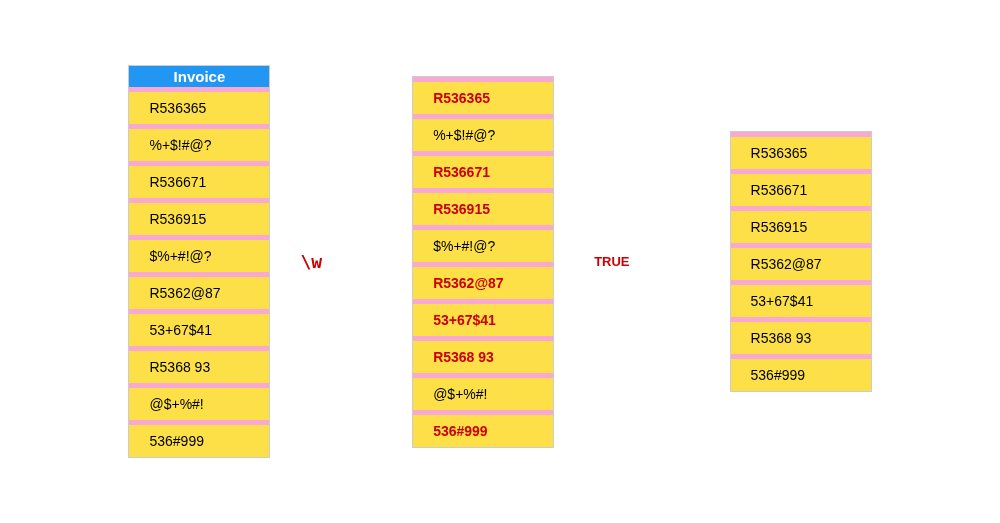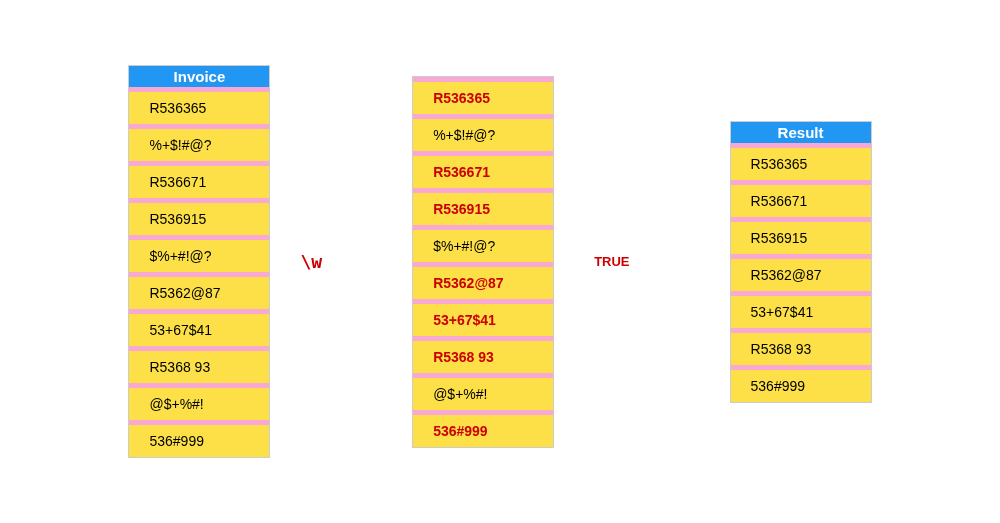--- a/index.html
+++ b/index.html
@@ -97,21 +97,20 @@
         <div class="table-row red">53+67$41</div>
         <div class="table-row red">R5368 93</div>
         <div class="table-row">@$+%#!</div>
         <div class="table-row red">536#999</div>
       </div>
   </div>
 
   <div class="result-label">TRUE</div>
 
   <div class="table-wrapper result-table">
-    <div class="table-header">Result</div>
     <div id="result-rows">
         <div class="table-row">R536365</div>
         <div class="table-row">R536671</div>
         <div class="table-row">R536915</div>
         <div class="table-row">R5362@87</div>
         <div class="table-row">53+67$41</div>
         <div class="table-row">R5368 93</div>
         <div class="table-row">536#999</div>
       </div>
   </div>

